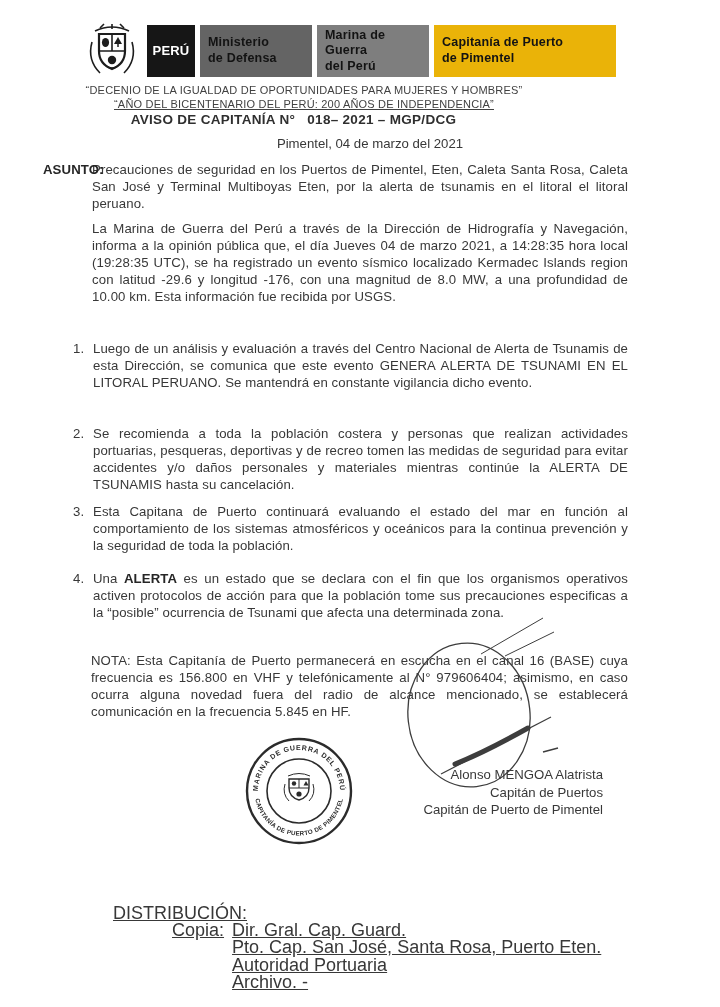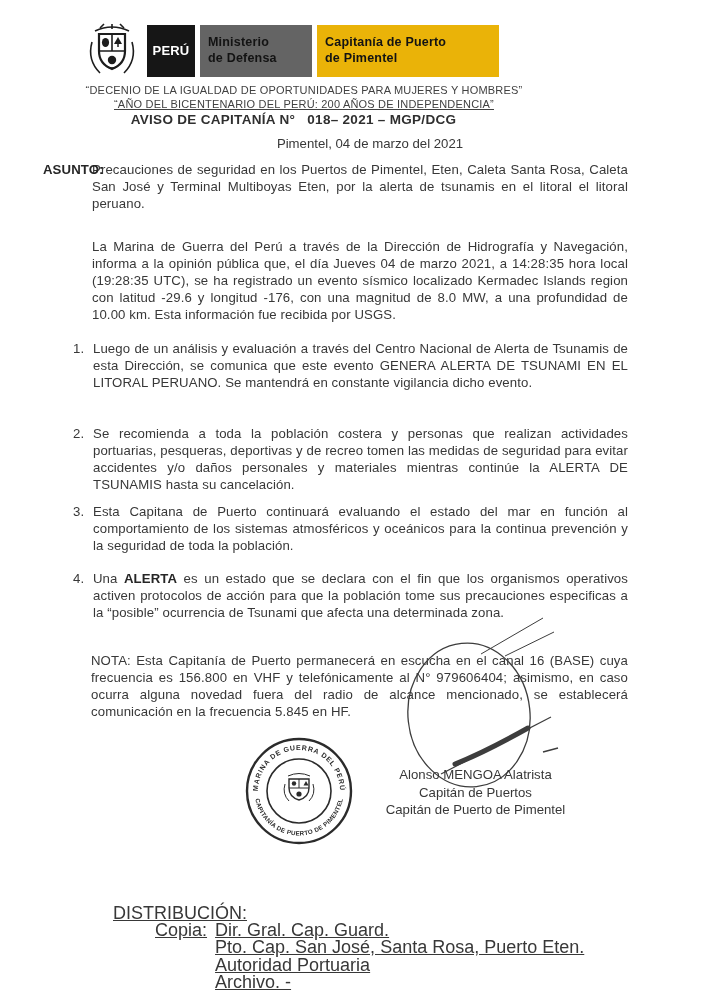--- a/index.html
+++ b/index.html
@@ -25,34 +25,34 @@
   .title{position:absolute;left:0;width:587px;top:112px;text-align:center;
          font-weight:bold;font-size:13.5px;letter-spacing:.3px;color:#2f2f2f;
          white-space:pre-wrap;}
   .dateline{position:absolute;left:0;width:720px;top:136px;text-align:center;
             font-size:13.2px;transform:translateX(10px);}
   
   .bodytxt{font-size:13.2px;line-height:17.1px;letter-spacing:.1px;}
   .just{text-align:justify;}
   .subject{position:absolute;left:43px;top:161px;width:585px;padding-left:49px;box-sizing:border-box;}
   .subject .lab{position:absolute;left:0;top:0;font-weight:bold;color:#262626;}
-  .intro{position:absolute;left:92px;top:238px;width:536px;}
+  .intro{position:absolute;left:92px;top:220px;width:536px;}
   .item{position:absolute;left:73px;width:555px;padding-left:20px;box-sizing:border-box;}
   .item .num{position:absolute;left:0;top:0;}
   .i1{top:340px;} .i2{top:425px;} .i3{top:503px;} .i4{top:570px;}
   .nota{position:absolute;left:91px;top:652px;width:537px;}
   .b{font-weight:bold;color:#262626;}
   
   .scribble{position:absolute;left:393px;top:612px;width:180px;height:200px;pointer-events:none;}
   .seal{position:absolute;left:244px;top:736px;width:110px;height:110px;}
-  .sigblock{position:absolute;left:348px;top:766px;width:255px;text-align:center;
+  .sigblock{position:absolute;left:348px;top:766px;width:255px;text-align:right;
             font-size:13.2px;line-height:17.5px;}
   
   .dist{position:absolute;left:113px;top:905px;font-size:18px;line-height:17.2px;text-decoration:underline;}
-  .dist-row{display:flex;margin-left:42px;margin-top:0;}
+  .dist-row{display:flex;margin-left:59px;margin-top:0;}
   .dist-items{margin-left:8px;}
 </style>
 </head>
 <body>
 
 <div class="page">
 
   <svg class="coat" viewBox="0 0 52 58">
     <g stroke="#1d1d1d" fill="none" stroke-width="1.6">
       <path d="M9,9 Q26,1 43,9"></path>
@@ -68,20 +68,22 @@
       <path d="M32,22 v3" stroke="#1d1d1d" stroke-width="1.5"></path>
       <circle cx="26" cy="38" r="4.2"></circle>
       <path d="M20,44 q6,4 12,0" stroke="#1d1d1d" stroke-width="1.6" fill="none"></path>
     </g>
   </svg>
 
   <div class="hboxes">
     <div class="hbox peru" style="background: rgb(22, 22, 22); color: rgb(255, 255, 255);">PERÚ</div>
     <div class="hbox b2" style="background: rgb(100, 100, 100); color: rgb(19, 19, 19);">Ministerio
 de Defensa</div>
+    <div class="hbox b3" style="background: rgb(126, 126, 126); color: rgb(19, 19, 19);">Marina de Guerra
+del Perú</div>
     <div class="hbox b4" style="background: #eab308; color: rgb(19, 19, 19);">Capitanía de Puerto
 de Pimentel</div>
   </div>
 
   <div class="motto motto1">“DECENIO DE LA IGUALDAD DE OPORTUNIDADES PARA MUJERES Y HOMBRES”</div>
   <div class="motto motto2">“AÑO DEL BICENTENARIO DEL PERÚ: 200 AÑOS DE INDEPENDENCIA”</div>
 
   <div class="title">AVISO DE CAPITANÍA N°   018– 2021 – MGP/DCG</div>
   <div class="dateline">Pimentel, 04 de marzo del 2021</div>
 

